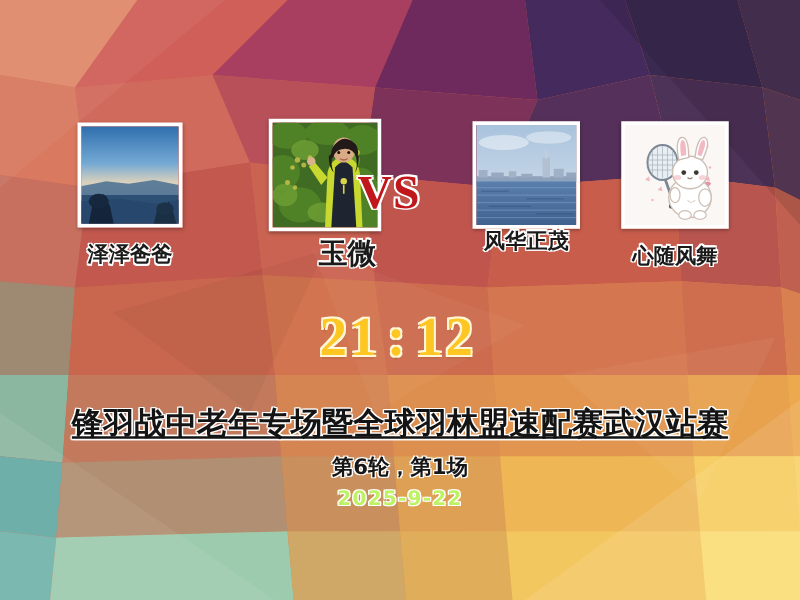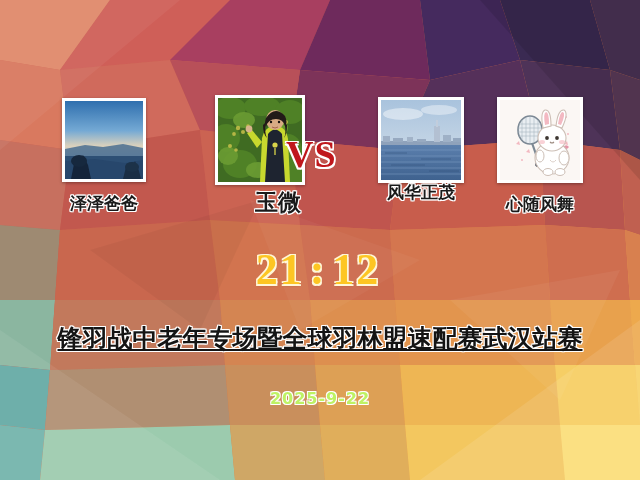--- a/index.html
+++ b/index.html
@@ -381,15 +381,16 @@
       </div>
       <div class="pname" style="top:96px;font-size:17px;">心随风舞</div>
     </div>
   </div>
 
   <div class="score">
     <span>21</span><span class="sep">:</span><span>12</span>
   </div>
 
   <div class="title">锋羽战中老年专场暨全球羽林盟速配赛武汉站赛</div>
+  <div class="subtitle">第6轮，第1场</div>
   <div class="date">2025-9-22</div>
 
 </div>
 
 </body></html>

